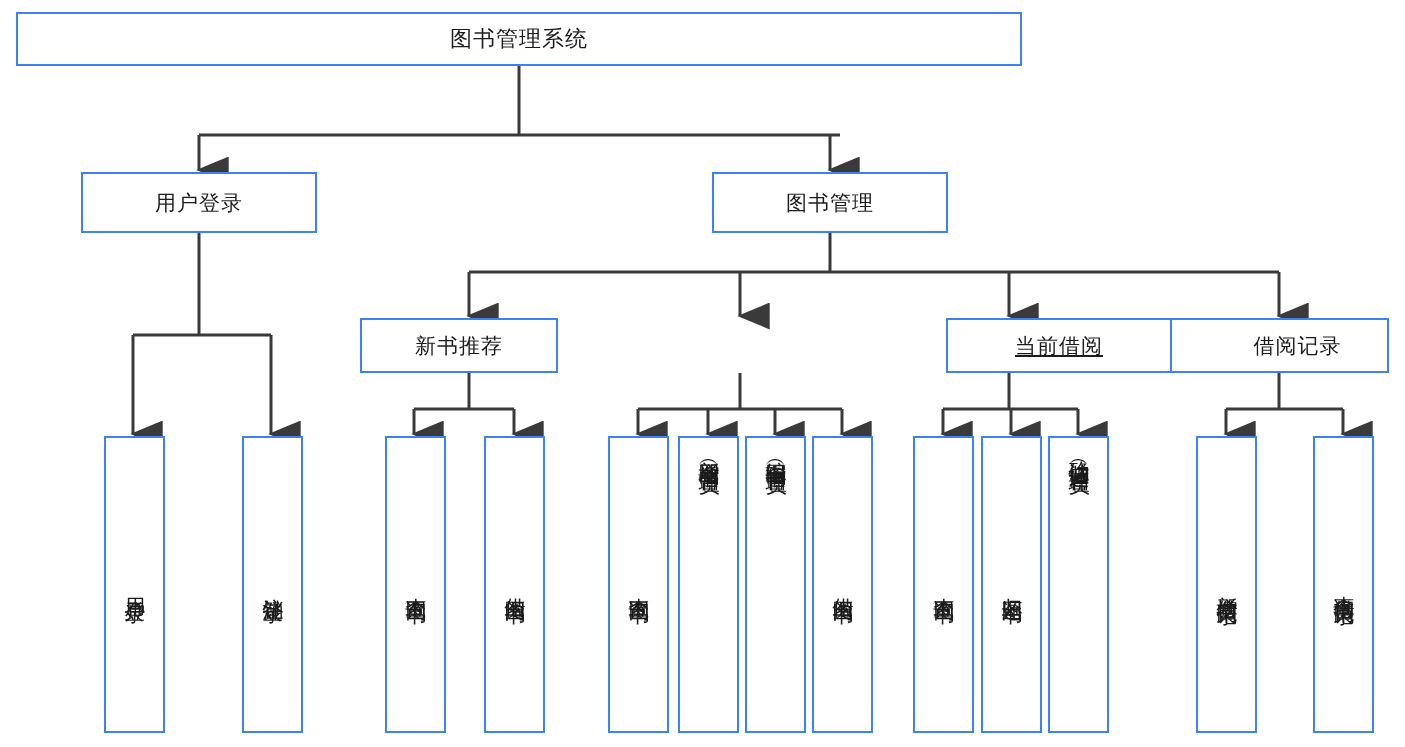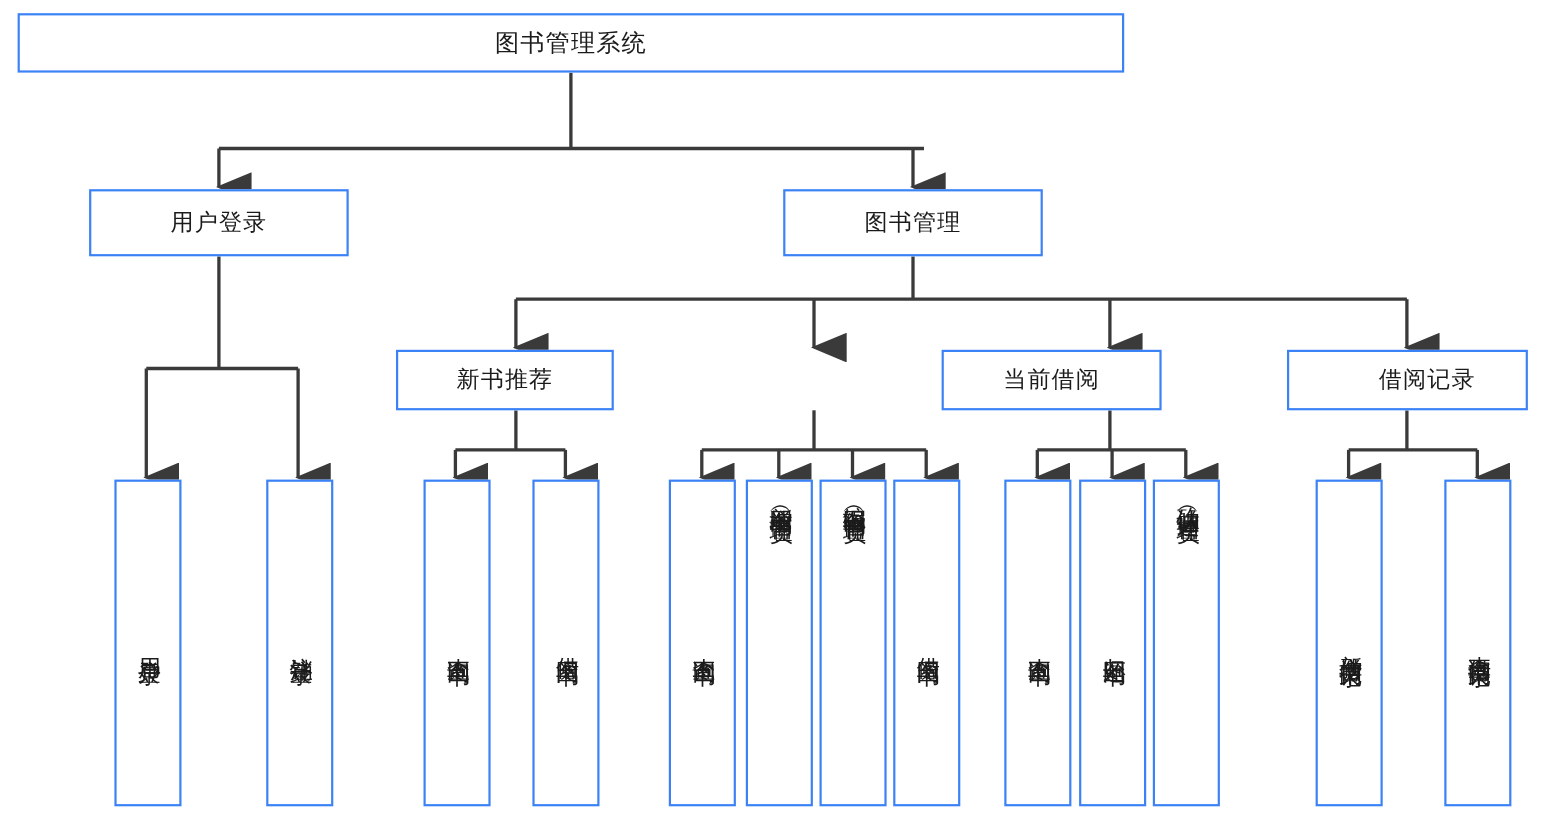--- a/index.html
+++ b/index.html
@@ -128,21 +128,21 @@
       <path d="M1343,409 L1343,434" marker-end="url(#arrow)"></path>
     </g>
   </svg>
 
   <div class="node root h" style="left:16px; top:12px; width:1006px; height:54px;">图书管理系统</div>
 
   <div class="node h" style="left:81px; top:172px; width:236px; height:61px;">用户登录</div>
   <div class="node h" style="left:712px; top:172px; width:236px; height:61px;">图书管理</div>
 
   <div class="node h" style="left:360px; top:318px; width:198px; height:55px;">新书推荐</div>
-  <div class="node h" style="left:856px; top:318px; width:200px; height:55px;">当前借阅</div>
+  <div class="node h" style="left:946px; top:318px; width:226px; height:55px;text-decoration:underline;">当前借阅</div>
   <div class="node h" style="left:1170px; top:318px; width:219px; height:55px;padding-left:36px;">借阅记录</div>
 
   <div class="node leaf center" style="left:104px; top:436px; width:61px; height:297px;">
     <span class="vtext">用户登录</span>
   </div>
   <div class="node leaf center" style="left:242px; top:436px; width:61px; height:297px;">
     <span class="vtext">注销登录</span>
   </div>
 
   <div class="node leaf center" style="left:385px; top:436px; width:61px; height:297px;">

